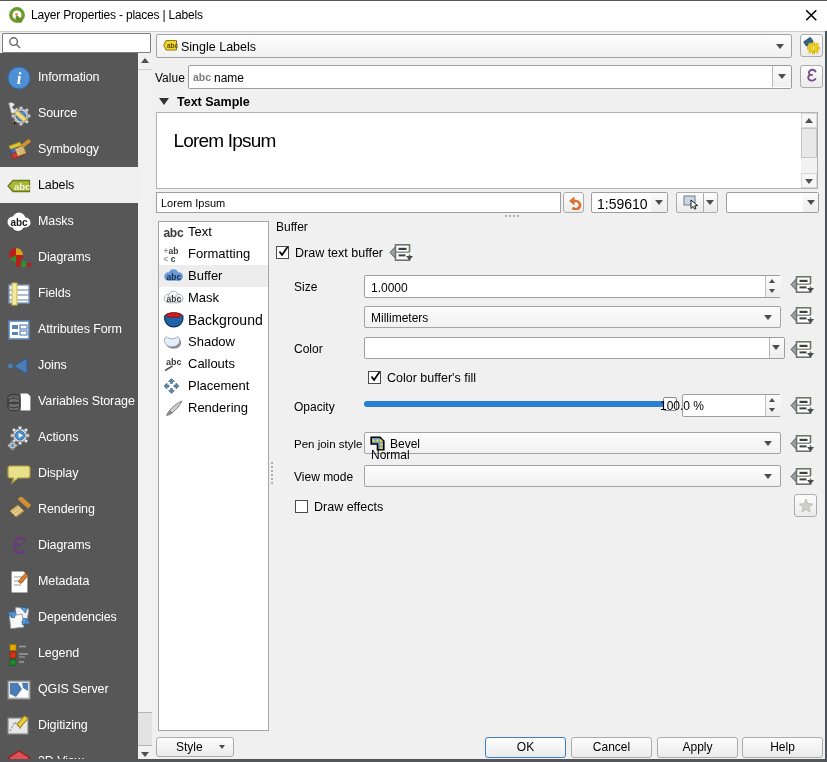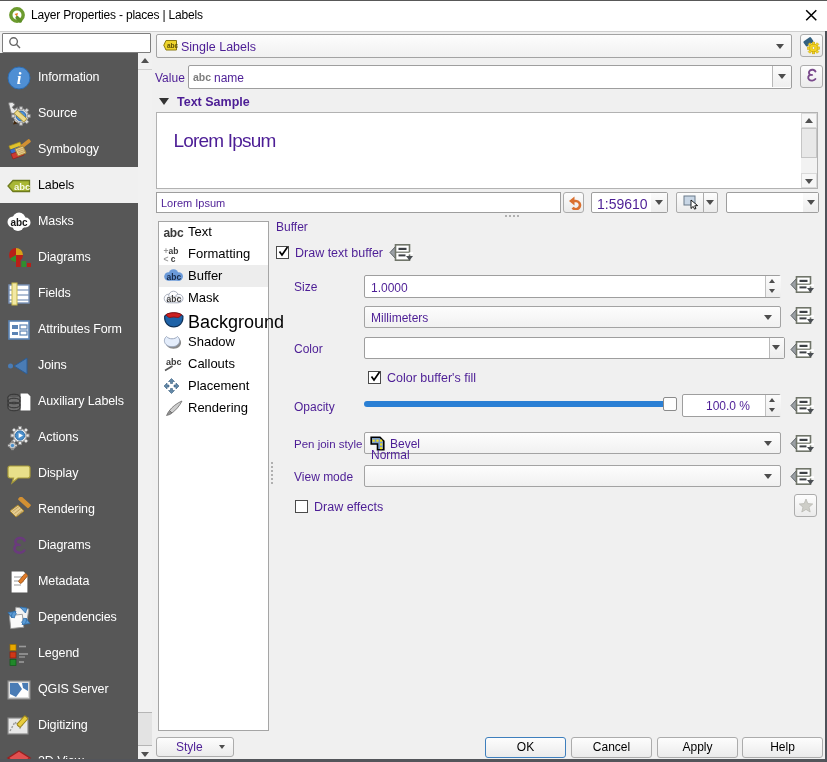--- a/index.html
+++ b/index.html
@@ -1,19 +1,19 @@
 <!DOCTYPE html>
 <html><head>
 <meta charset="utf-8">
 <style>
 html,body{margin:0;padding:0;}
 #win{position:relative;width:827px;height:762px;background:#f0f0f0;
   font-family:"Liberation Sans",sans-serif;font-size:12px;color:#000;overflow:hidden;}
 .abs{position:absolute;}
-.lbl{position:absolute;font-size:12px;color:#4c1d95;white-space:nowrap;}
+.lbl{position:absolute;font-size:12px;color:#000000;white-space:nowrap;}
 
 #titlebar{position:absolute;left:0;top:0;width:827px;height:32px;background:#fff;border-top:1px solid #585858;border-bottom:1px solid #cfcfcf;box-sizing:border-box;}
 #titletext{position:absolute;left:31px;top:8px;font-size:12px;color:#000;}
 
 .combo{position:absolute;box-sizing:border-box;border:1px solid #a3a3a3;border-radius:2px;
   background:linear-gradient(#fdfdfd,#f1f1f1);}
 .fieldcombo{position:absolute;box-sizing:border-box;border:1px solid #9e9e9e;border-radius:2px;background:#fff;}
 .input{position:absolute;box-sizing:border-box;border:1px solid #9e9e9e;background:#fff;}
 .arrow{position:absolute;width:0;height:0;border-left:4px solid transparent;border-right:4px solid transparent;border-top:5px solid #4d4d4d;}
 .arrow-up{position:absolute;width:0;height:0;border-left:4px solid transparent;border-right:4px solid transparent;border-bottom:5px solid #4d4d4d;}
@@ -157,21 +157,21 @@
         <span class="txt">Joins</span>
       </div>
       <div class="sbitem" style="top:383px">
         <svg width="26" height="26" viewBox="0 0 26 26">
           <path d="M14 4 H22 l3 3 V22 H14 Z" fill="#fff" stroke="#555" stroke-width="1.2"></path>
           <ellipse cx="8" cy="8" rx="6" ry="2.8" fill="#5a5a5a" stroke="#333" stroke-width="1"></ellipse>
           <path d="M2 8 V19 a6 2.8 0 0 0 12 0 V8" fill="#6e6e6e" stroke="#333" stroke-width="1"></path>
           <ellipse cx="8" cy="12" rx="6" ry="2.8" fill="none" stroke="#333" stroke-width="1"></ellipse>
           <ellipse cx="8" cy="16" rx="6" ry="2.8" fill="none" stroke="#333" stroke-width="1"></ellipse>
         </svg>
-        <span class="txt">Auxiliary Labels</span>
+        <span class="txt">Variables Storage</span>
       </div>
       <div class="sbitem" style="top:419px">
         <svg width="26" height="26" viewBox="0 0 26 26">
           <g fill="#ebebeb" stroke="#8d8d8d" stroke-width="0.9">
             <circle cx="14" cy="10.5" r="6.8"></circle>
             <rect x="12.5" y="1.4" width="3" height="3.2"></rect>
             <rect x="12.5" y="16.4" width="3" height="3.2"></rect>
             <rect x="4.9" y="9" width="3.2" height="3"></rect>
             <rect x="19.9" y="9" width="3.2" height="3"></rect>
             <rect x="6.6" y="3.6" width="3" height="3" transform="rotate(-45 8.1 5.1)"></rect>
@@ -390,21 +390,21 @@
             <circle cx="5.5" cy="8.5" r="4.3"></circle>
             <circle cx="10.5" cy="6" r="4.8"></circle>
             <circle cx="15.8" cy="8.5" r="4.2"></circle>
             <rect x="4" y="6.5" width="14" height="6.3" rx="3.1"></rect>
           </g>
           <rect x="5" y="6.5" width="12" height="5.5" fill="#fdfdfe"></rect>
           <text x="10.8" y="11.5" text-anchor="middle" font-size="8.5" font-weight="bold" fill="#3a3a3a" font-family="Liberation Sans">abc</text>
         </svg>
         <span style="position:absolute;left:29px;top:3px">Mask</span>
       </div>
-      <div class="tli" style="top:309px;left:159px;position:absolute;width:109px;height:22px;font-size:18px">
+      <div class="tli" style="top:309px;left:159px;position:absolute;width:109px;height:22px;font-size:14px">
         <svg width="22" height="16" viewBox="0 0 22 16">
           <path d="M1.7 4.2 C1.2 11 5.5 14.8 10.8 14.8 C16.1 14.8 20.4 11 19.9 4.2 C18 1.8 14.1 1 10.8 1 C7.5 1 3.6 1.8 1.7 4.2 Z" fill="#1f63a8" stroke="#0e2f55" stroke-width="1.2"></path>
           <path d="M3.1 2.6 C4.2 4.9 6.4 5.9 8.3 5.3 C9.5 4.9 12.1 4.9 13.3 5.3 C15.2 5.9 17.4 4.9 18.5 2.6 C16.6 1.3 13.7 0.7 10.8 0.7 C7.9 0.7 5 1.3 3.1 2.6 Z" fill="#cc2020" stroke="#8a0f0f" stroke-width="0.9"></path>
         </svg>
         <span style="position:absolute;left:29px;top:3px">Background</span>
       </div>
       <div class="tli" style="top:331px;left:159px;position:absolute;width:109px;height:22px;font-size:13px">
         <svg width="22" height="16" viewBox="0 0 22 16">
           <path d="M5 4.5 C6.3 6 8.3 6.8 10.5 6.8 C12.7 6.8 14.7 6 16 4.5 C18.5 6.5 18.9 10 16.5 12.5 C13.5 15.5 7.5 15.5 4.5 12.5 C2.1 10 2.5 6.5 5 4.5 Z" fill="#8a8a8a"></path>
           <path d="M3.5 2.5 C4.8 4 6.8 4.8 9 4.8 C11.2 4.8 13.2 4 14.5 2.5 C17 4.5 17.4 8 15 10.5 C12 13.5 6 13.5 3 10.5 C0.6 8 1 4.5 3.5 2.5 Z" fill="#e4edfb" stroke="#93a0b8" stroke-width="0.9"></path>
@@ -466,21 +466,21 @@
 <div class="chk" style="left:368px;top:371px"></div>
 <svg class="abs" style="left:369px;top:370px" width="13" height="13" viewBox="0 0 13 13">
  <path d="M2.5 6.5 L5 10 L10.5 2" fill="none" stroke="#000" stroke-width="1.7"></path>
 </svg>
 <div class="lbl" style="left:387px;top:371px;font-size:12.5px">Color buffer's fill</div>
 
 <div class="lbl" style="left:294px;top:400px">Opacity</div>
 <div class="abs" style="left:364px;top:401px;width:313px;height:6px;background:#2a7fd4;border-radius:3px"></div>
 <div class="abs" style="left:663px;top:397px;width:14px;height:14px;background:#fdfdfd;border:1px solid #8b8b8b;border-radius:2px;box-sizing:border-box"></div>
 <div class="input" style="left:682px;top:394px;width:99px;height:23px;border-radius:2px"></div>
-<div class="lbl" style="left:706px;top:399px">100.0 %</div>
+<div class="lbl" style="left:660px;top:399px">100.0 %</div>
 
 <div class="lbl" style="left:294px;top:438px;font-size:11.5px">Pen join style</div>
 <div class="combo" style="left:364px;top:432px;width:417px;height:22px"></div>
 <svg class="abs" style="left:370px;top:436px" width="15" height="15" viewBox="0 0 15 15">
  <path d="M1.2 1.2 L10 1.2 L13.8 5 L13.8 13.8 L7.5 13.8 L7.5 8 L1.2 8 Z" fill="#7b9cc8" stroke="#000" stroke-width="1.6" stroke-linejoin="miter"></path>
  <g fill="#f5e014">
   <rect x="2.6" y="3.6" width="2.1" height="2.1"></rect>
         <rect x="6.4" y="3.6" width="2.1" height="2.1"></rect>
   <rect x="10.1" y="3.6" width="2.1" height="2.1"></rect>
         <rect x="10.1" y="7.4" width="2.1" height="2.1"></rect>

